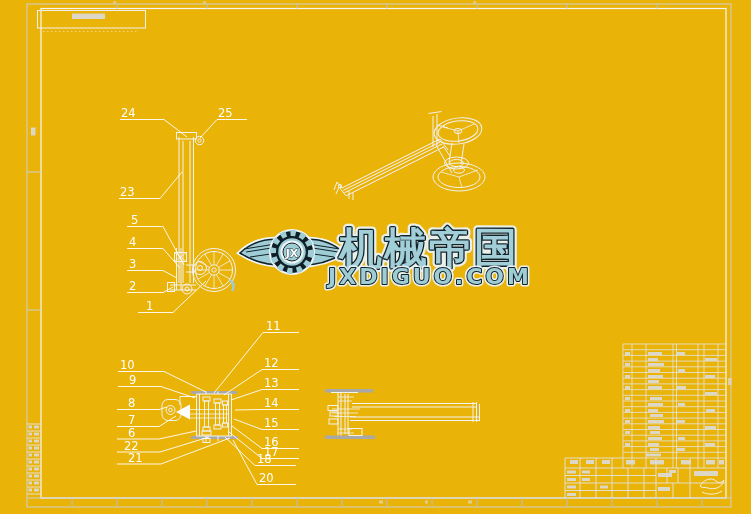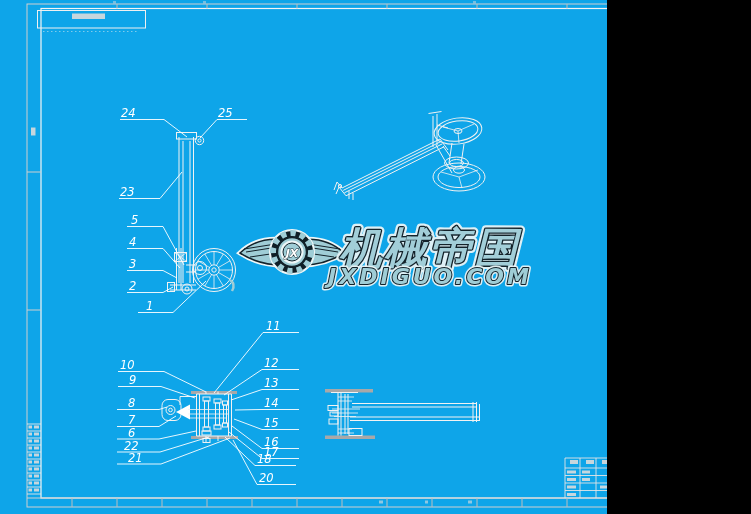--- a/index.html
+++ b/index.html
@@ -1,17 +1,17 @@
 <!DOCTYPE html>
 <html><head>
 <meta charset="utf-8">
 <style>
   html,body{margin:0;padding:0;background:#000;}
-  .page{position:relative;width:607px;height:514px;background:#0ea5e9;overflow:hidden;
-        font-family:"DejaVu Sans",sans-serif;font-style:italic;}
+  .page{position:relative;width:751px;height:514px;background:#eab308;overflow:hidden;
+        font-family:"DejaVu Sans",sans-serif;}
   .page svg{position:absolute;left:0;top:0;}
   text{font-family:"DejaVu Sans",sans-serif;}
   .callout{fill:#ffffff;font-size:11.5px;}
   .wm-big{font-size:43px;font-weight:bold;letter-spacing:2px;}
   .wm-url{font-size:22px;font-weight:bold;letter-spacing:3px;}
 </style>
 </head>
 <body>
 
 <div class="page">

